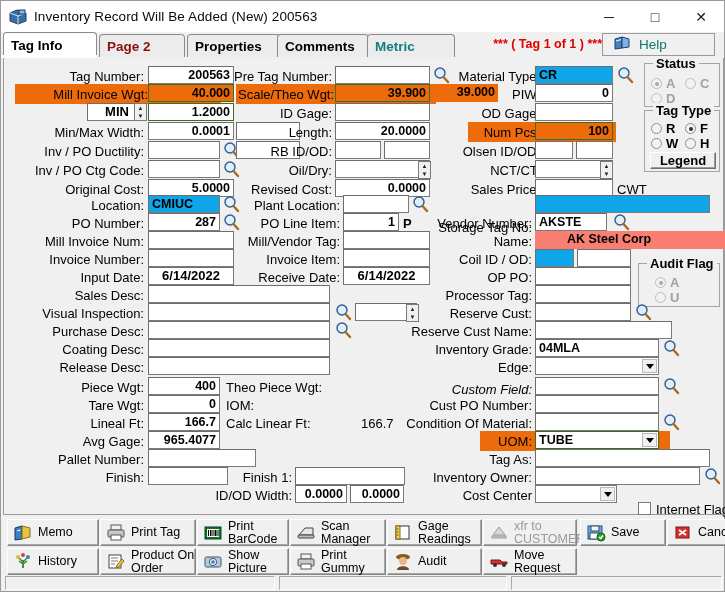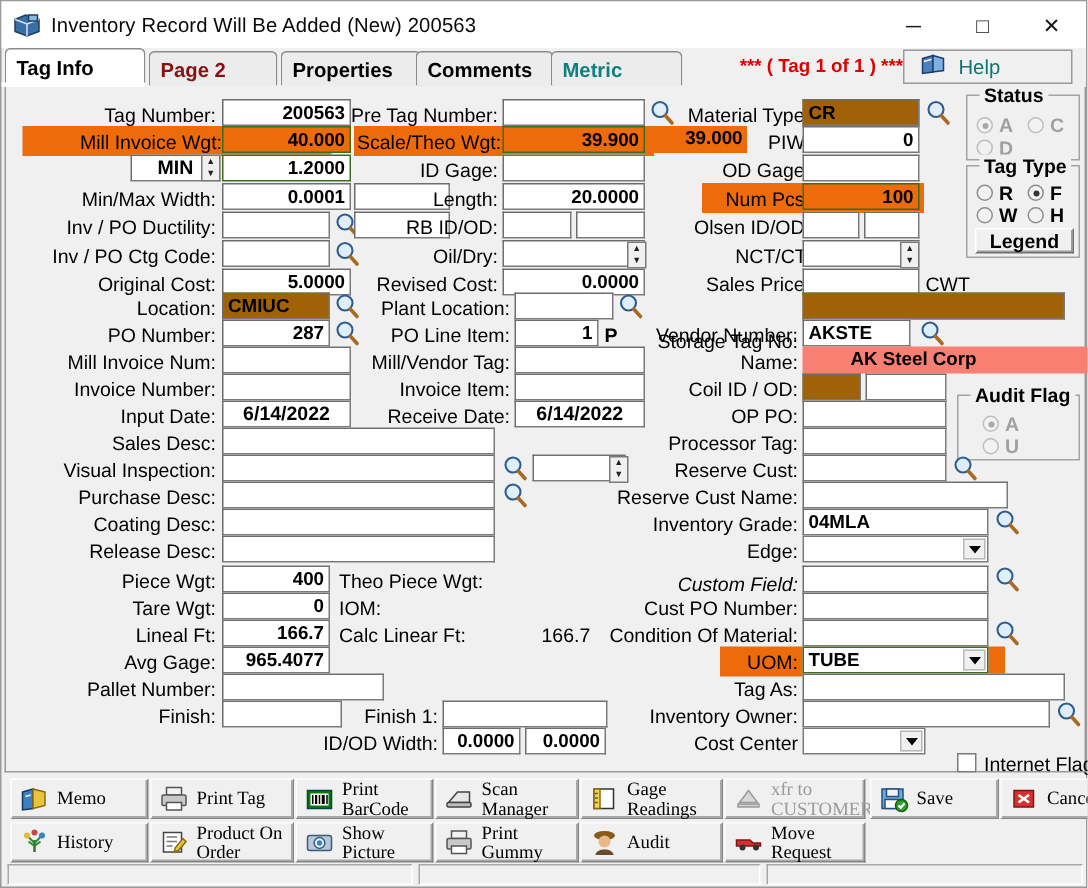--- a/index.html
+++ b/index.html
@@ -86,21 +86,21 @@
   .fld {
     position: absolute; background: #fff;
     border: 1px solid #7a7a7a;
     border-top-color:#6d6d6d; border-left-color:#6d6d6d;
     font-size: 12.5px; font-weight: bold; color: #000;
     line-height: 16px; height: 18px;
     padding: 0 3px;
     overflow: hidden; white-space: nowrap;
   }
   .fld.r { text-align: right; }
-  .fld.pink { background: #a16207; }
+  .fld.pink { background: #0ea5e9; }
   .fld.salmon { background: #fa7f73; }
   .fld.orange-in { background: #ee6b0b; }
   .ovl {
     position: absolute; background: #ee6b0b;
   }
   .grn { border-color: #3f6b1e !important; }
 
   .mag {
     position: absolute; width: 19px; height: 18px;
     display: block;
@@ -179,21 +179,21 @@
   .tbtn {
     position: absolute; height: 27px;
     background: #f0f0f0;
     border: 1px solid #858585;
     border-top-color: #fdfdfd; border-left-color: #fdfdfd;
     box-shadow: inset -1px -1px 0 #a8a8a8;
     display: flex; align-items: center;
     padding-left: 5px; gap: 5px;
     font-size: 12.5px; color: #000;
   }
-  .tbtn .tlabel { line-height: 12.5px; white-space: pre-line; font-family: Liberation Serif, serif; }
+  .tbtn .tlabel { line-height: 12.5px; white-space: pre-line; }
   .tbtn.dim .tlabel { color: #9a9a9a; }
   .ico { width: 20px; height: 19px; flex: 0 0 20px; position: relative; }
   .ico svg { display:block; }
 
   .statusbar {
     position: absolute; left: 2px; top: 574px; width: 721px; height: 16px;
     display: flex; gap: 4px; padding: 1px 2px;
   }
   .spanel { height: 14px; border: 1px solid #a8a8a8; background: #f0f0f0;
             border-right-color:#fff; border-bottom-color:#fff; }

